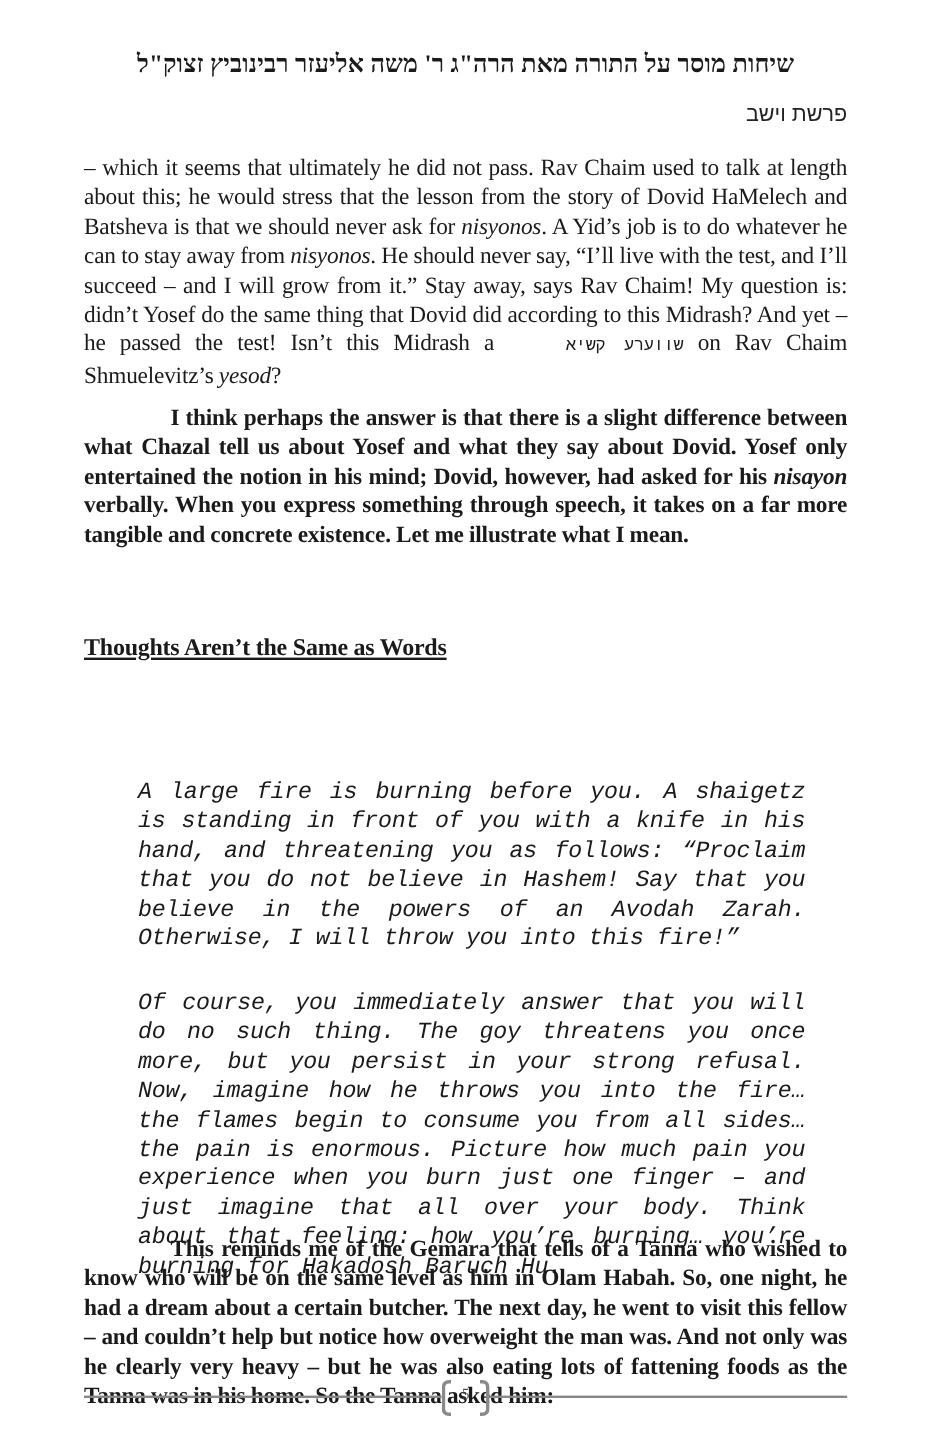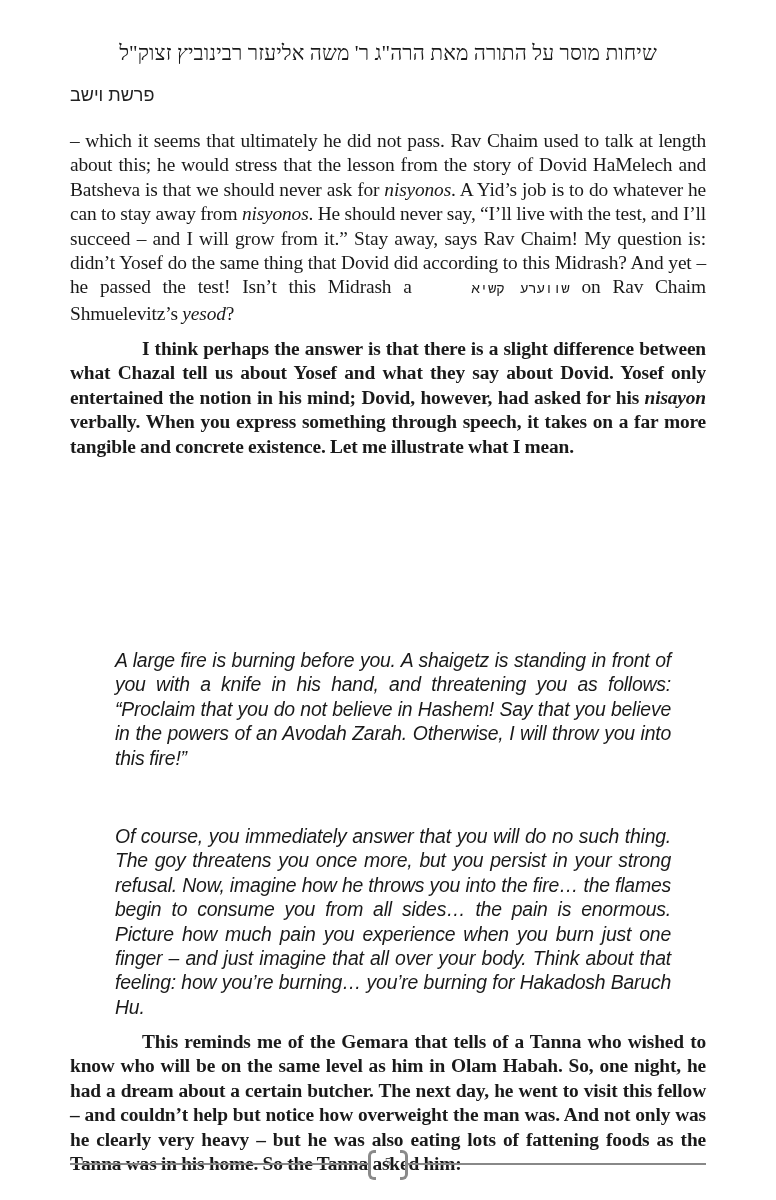--- a/index.html
+++ b/index.html
@@ -7,25 +7,25 @@
       width: 776px; height: 1200px; position: relative; overflow: hidden;
       color: #1a1a1a;
       font-family: "Liberation Serif", "DejaVu Serif", serif;
     }
     .page { position: absolute; left: 0; top: 0; width: 776px; height: 1200px; }
 
     .running-title {
       position: absolute; left: 70px; width: 636px; top: 38px;
       text-align: center; direction: rtl;
       font-family: "Liberation Serif", serif;
-      font-size: 21px; font-weight: normal; line-height: 30px; letter-spacing: 0.1px;
+      font-size: 21px; font-weight: bold; line-height: 30px; letter-spacing: 0.1px;
     }
     .parsha {
       position: absolute; left: 70px; width: 636px; top: 82px;
-      text-align: left; direction: rtl;
+      text-align: right; direction: rtl;
       font-family: "Liberation Sans", sans-serif;
       font-size: 18px; line-height: 26px; color: #222;
     }
 
     .body-text {
       position: absolute; left: 70px; width: 636px;
       font-family: "Liberation Serif", serif;
       font-size: 19.4px; line-height: 24.4px;
       text-align: justify; letter-spacing: -0.15px; word-spacing: -0.3px;
     }
@@ -41,21 +41,21 @@
       position: absolute; left: 70px; top: 527px;
       font-family: "Liberation Serif", serif;
       font-size: 20px; font-weight: bold; line-height: 26px;
       text-decoration: underline; text-underline-offset: 2px;
       letter-spacing: -0.2px;
     }
     #para3 { top: 564px; }
 
     .quote {
       position: absolute; left: 115px; width: 556px;
-      font-family: Liberation Sans, sans-serif; font-style: italic;
+      font-family: Liberation Mono, monospace; font-style: italic;
       font-size: 19.4px; line-height: 24.4px;
       text-align: justify; letter-spacing: -0.2px; word-spacing: -0.3px;
     }
     .quote p { margin: 0; }
     #quote1 { top: 648px; }
     #quote2 { top: 780px; margin-top: 44px; }
 
     #para4 { top: 986px; margin-top: 44px; }
 
     .footer { position: absolute; left: 70px; width: 636px; top: 1148px; height: 36px; }
@@ -85,20 +85,21 @@
   <div class="parsha">פרשת וישב</div>
 
   <div class="body-text" id="para1">
     <p><span>– which it seems that ultimately he did not pass. Rav Chaim used to talk at length about this; he would stress that the lesson from the story of Dovid HaMelech and Batsheva is that we should never ask for </span><em>nisyonos</em><span>. A Yid’s job is to do whatever he can to stay away from </span><em>nisyonos</em><span>. He should never say, “I’ll live with the test, and I’ll succeed – and I will grow from it.” Stay away, says Rav Chaim! My question is: didn’t Yosef do the same thing that Dovid did according to this Midrash? And yet – he passed the test! Isn’t this Midrash a </span><span class="heb" dir="rtl">שווערע קשיא</span><span> on Rav Chaim Shmuelevitz’s </span><em>yesod</em><span>?</span></p>
   </div>
 
   <div class="body-text" id="para2">
     <p class="indent"><span>I think perhaps the answer is that there is a slight difference between what Chazal tell us about Yosef and what they say about Dovid. Yosef only entertained the notion in his mind; Dovid, however, had asked for his </span><em>nisayon</em><span> verbally. When you express something through speech, it takes on a far more tangible and concrete existence. Let me illustrate what I mean.</span></p>
   </div>
 
+  <div class="section-heading">Thoughts Aren’t the Same as Words</div>
 
 
   <div class="quote" id="quote1">
     <p>A large fire is burning before you. A shaigetz is standing in front of you with a knife in his hand, and threatening you as follows: “Proclaim that you do not believe in Hashem! Say that you believe in the powers of an Avodah Zarah. Otherwise, I will throw you into this fire!”</p>
   </div>
 
   <div class="quote" id="quote2">
     <p>Of course, you immediately answer that you will do no such thing. The goy threatens you once more, but you persist in your strong refusal. Now, imagine how he throws you into the fire… the flames begin to consume you from all sides… the pain is enormous. Picture how much pain you experience when you burn just one finger – and just imagine that all over your body. Think about that feeling: how you’re burning… you’re burning for Hakadosh Baruch Hu.</p>
   </div>
 

